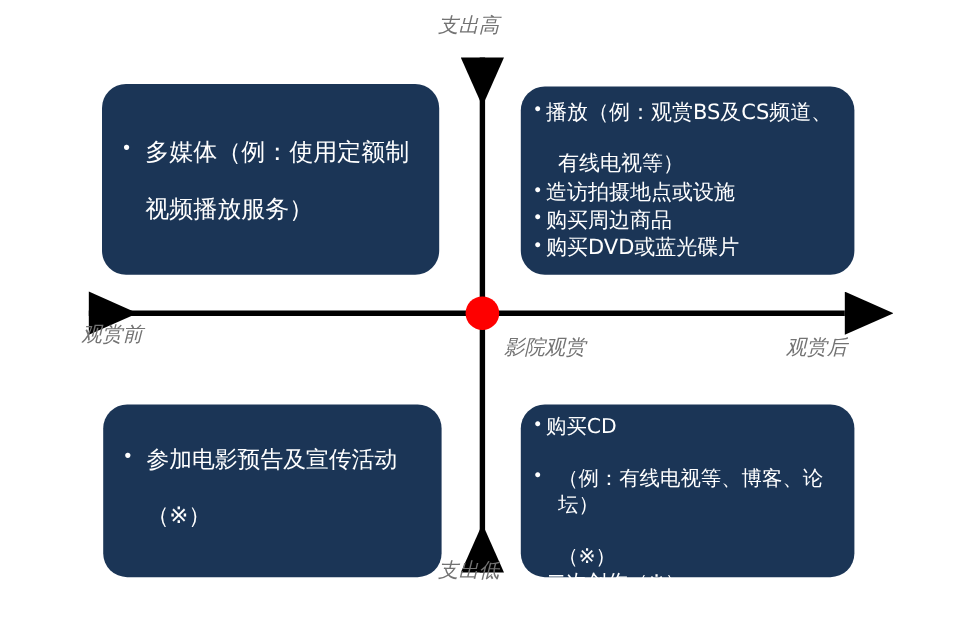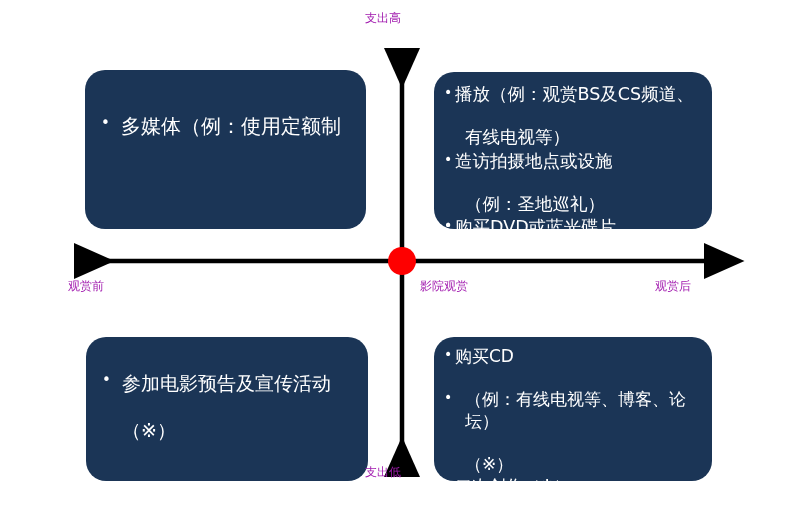--- a/index.html
+++ b/index.html
@@ -138,27 +138,28 @@
     font-size: 17px;
     line-height: 1.33;
     padding-left: 11px;
   }
   #box-br .bullet-list li .dot { left: 0px; font-size: 14px; }
   #box-br .bullet-list li .cont { padding-left: 10px; }
 
   
   .axis-label {
     position: absolute;
-    font-size: 12px;
-    color: #a21caf;
+    font-size: 17px;
+    color: #737373;
     white-space: nowrap;
+    font-style: italic;
   }
   #label-top    { left: 365px; top: 10px; }
   #label-bottom { left: 365px; top: 464px; }
-  #label-left   { left: 68px;  top: 278px; text-align: right; }
+  #label-left   { left: 68px;  top: 267px; text-align: right; }
   #label-center { left: 420px; top: 278px; }
   #label-right  { left: 655px; top: 278px; }
 
   
   #center-dot {
     position: absolute;
     left: 388px;
     top: 247px;
     width: 28px;
     height: 28px;
@@ -195,40 +196,41 @@
 
     <line x1="402" y1="261" x2="402" y2="477" stroke="#000000" stroke-width="4.5" marker-end="url(#arrow-down)"></line>
   </svg>
 
   <div class="qbox" id="box-tl">
     <div class="qbox-inner">
       <ul class="bullet-list">
         <li>
           <span class="dot">•</span>
           <span>多媒体（例：使用定额制</span>
+          <span class="cont">视频播放服务）</span>
         </li>
       </ul>
     </div>
   </div>
 
   <div class="qbox" id="box-tr">
     <div class="qbox-inner">
       <ul class="bullet-list">
         <li>
           <span class="dot">•</span>
           <span>播放（例：观赏BS及CS频道、</span>
           <span class="cont">有线电视等）</span>
         </li>
         <li>
           <span class="dot">•</span>
           <span>造访拍摄地点或设施</span>
-          <span class="cont">（例：圣地巡礼）</span>
-        </li>
-        <li>
-          <span class="dot">•</span>
+        </li>
+        <li>
+          <span class="dot">•</span>
+          <span>购买周边商品</span>
         </li>
         <li>
           <span class="dot">•</span>
           <span>购买DVD或蓝光碟片</span>
         </li>
       </ul>
     </div>
   </div>
 
   <div class="qbox" id="box-bl">

